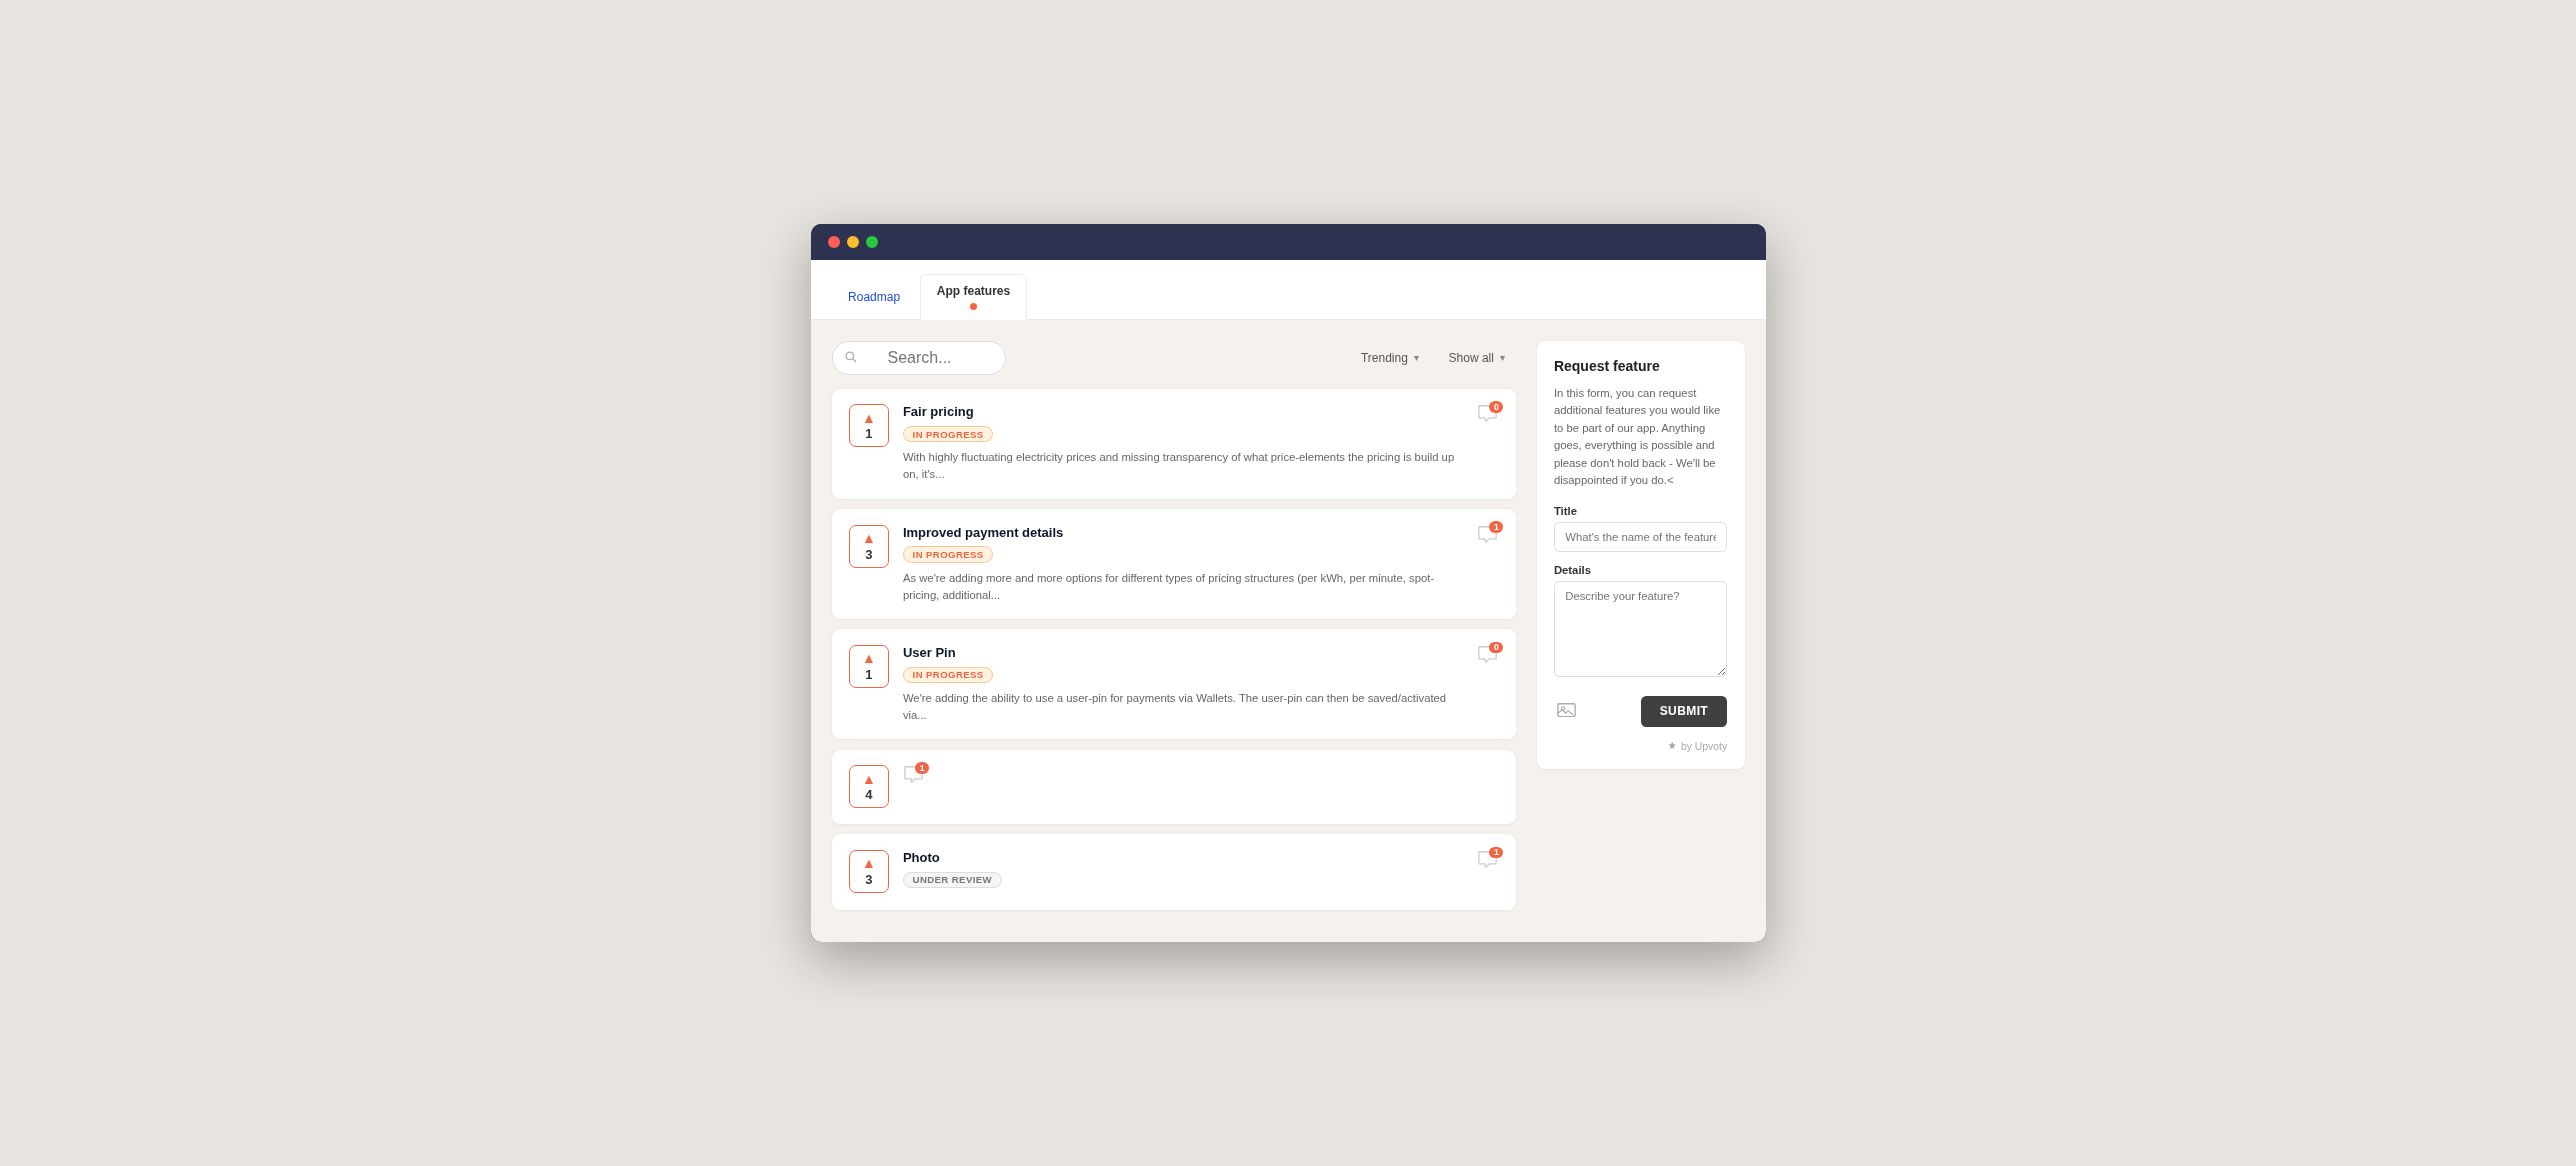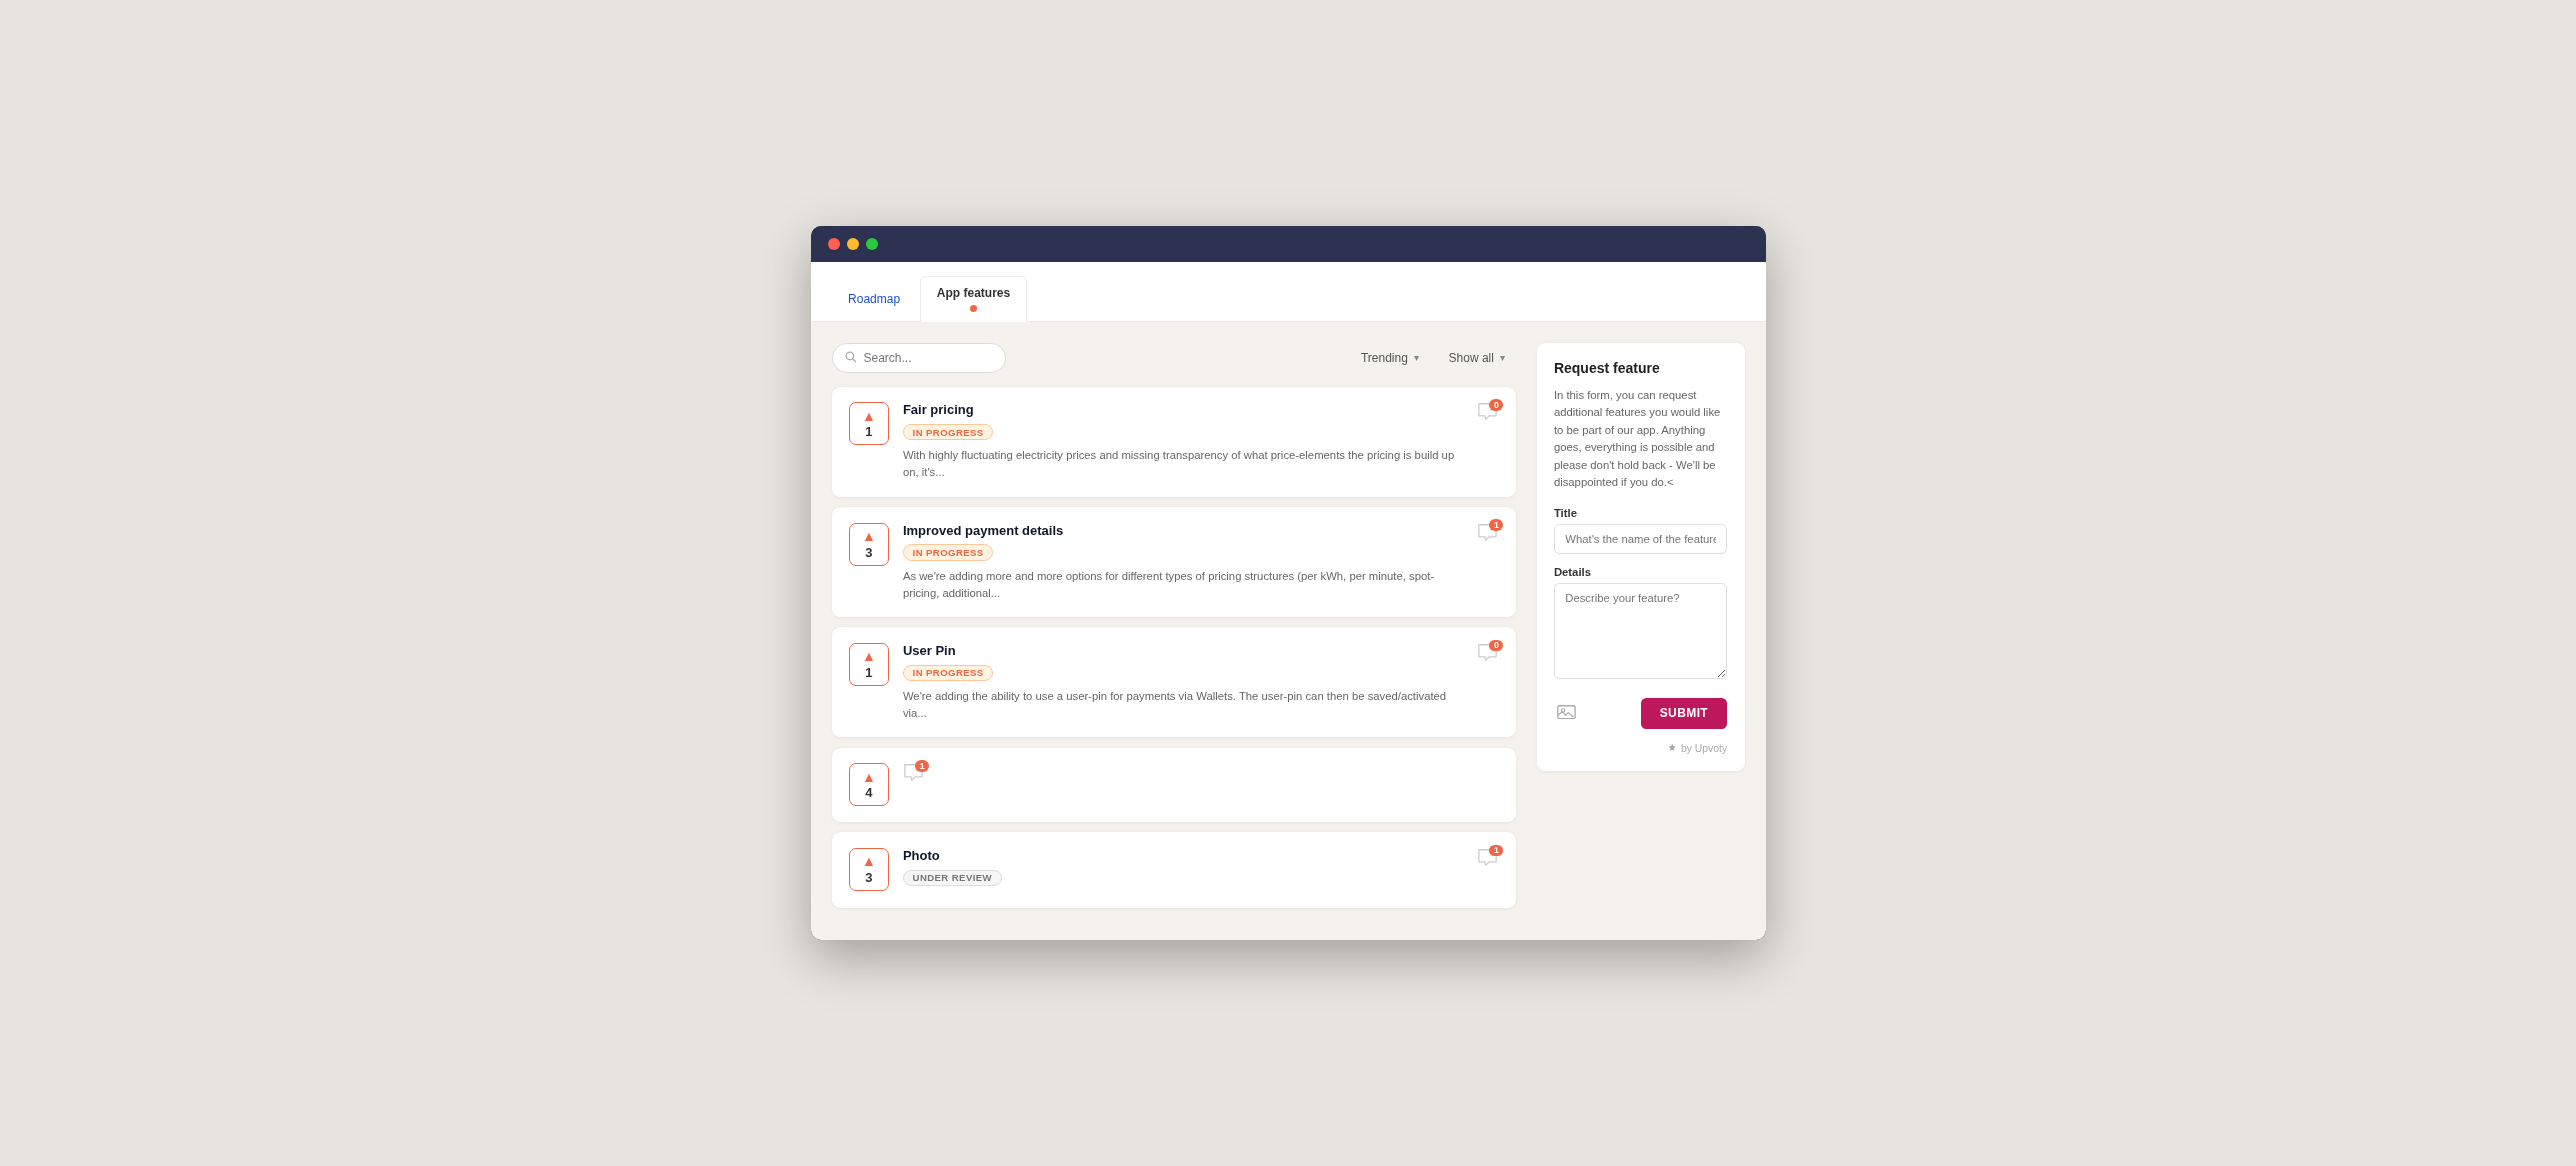--- a/index.html
+++ b/index.html
@@ -132,24 +132,25 @@
     }
 
     .search-icon-svg {
       color: #aaa;
       font-size: 11.3px;
     }
 
     .search-input {
       border: none;
       outline: none;
-      font-size: 12px;
+      font-size: 16px;
       color: #555;
       width: 100%;
       background: transparent;
+      margin-left: 24px;
     }
 
     .filter-controls {
       display: flex;
       align-items: center;
       gap: 10.4px;
     }
 
     .filter-btn {
       display: flex;
@@ -346,21 +347,21 @@
     .image-upload-btn {
       background: none;
       border: none;
       cursor: pointer;
       font-size: 15.6px;
       color: #aaa;
       padding: 3.5px;
     }
 
     .submit-btn {
-      background: #be185d;
+      background: #404040;
       color: #fff;
       border: none;
       border-radius: 5.2px;
       padding: 8.7px 19px;
       font-size: 12px;
       font-weight: 700;
       cursor: pointer;
       letter-spacing: 0.4px;
     }
 

